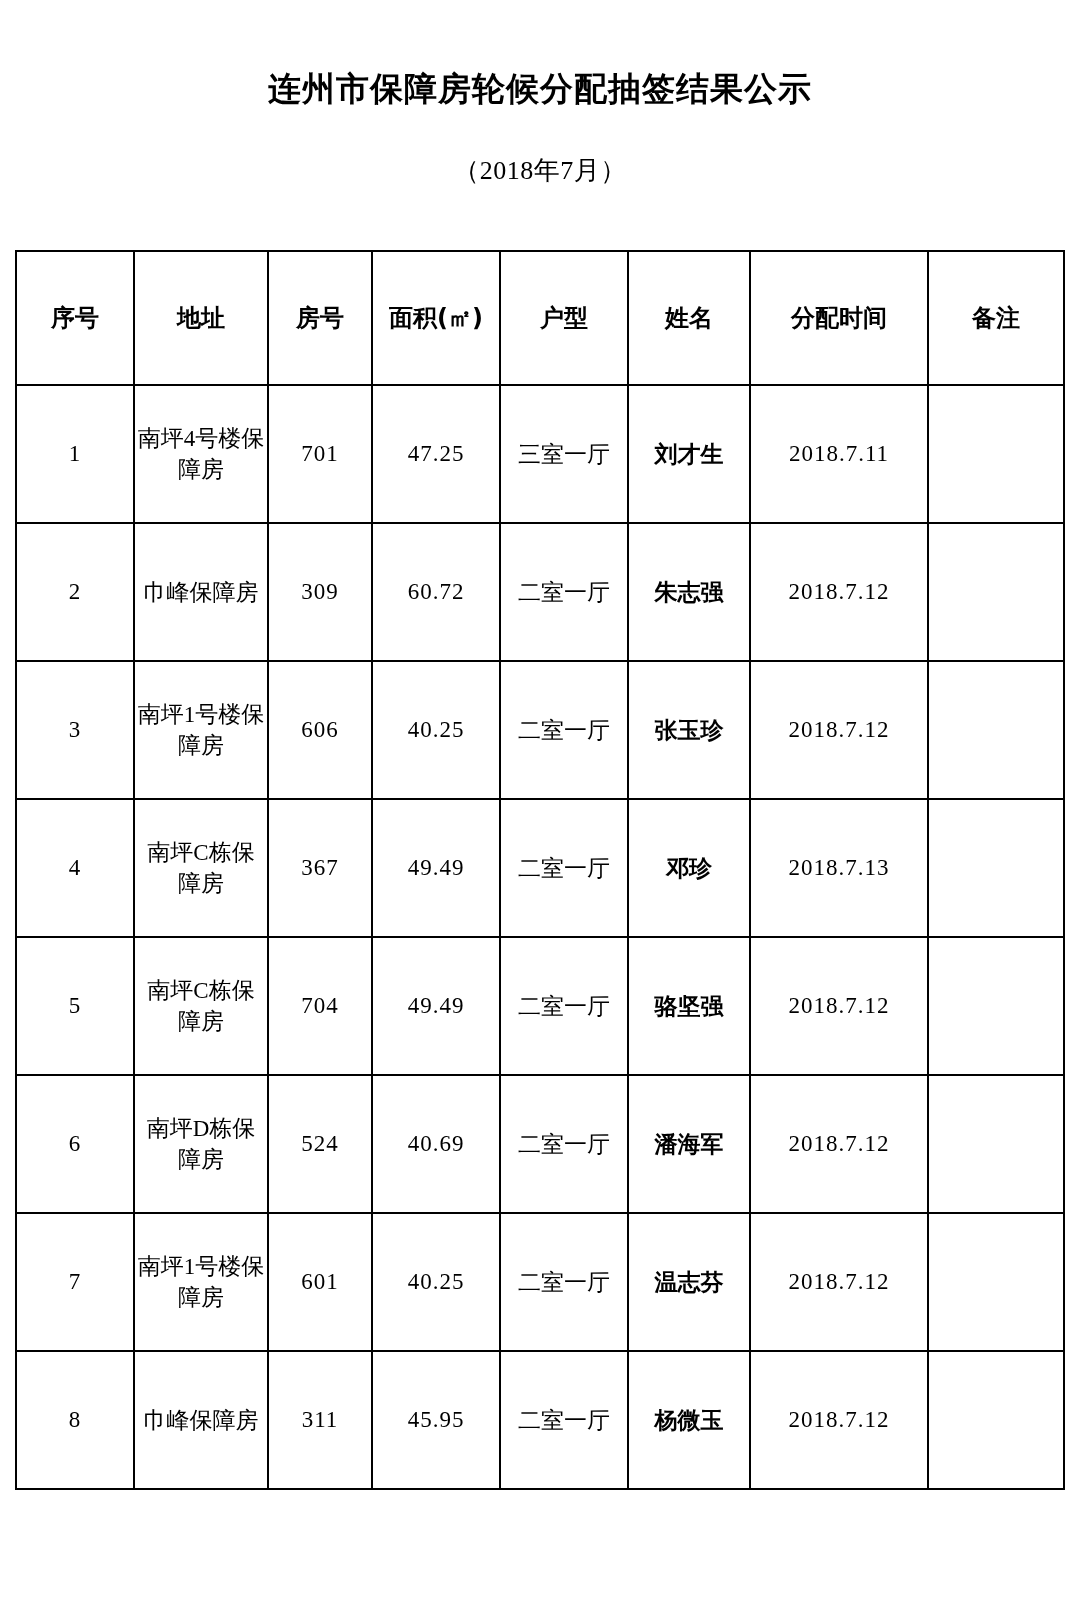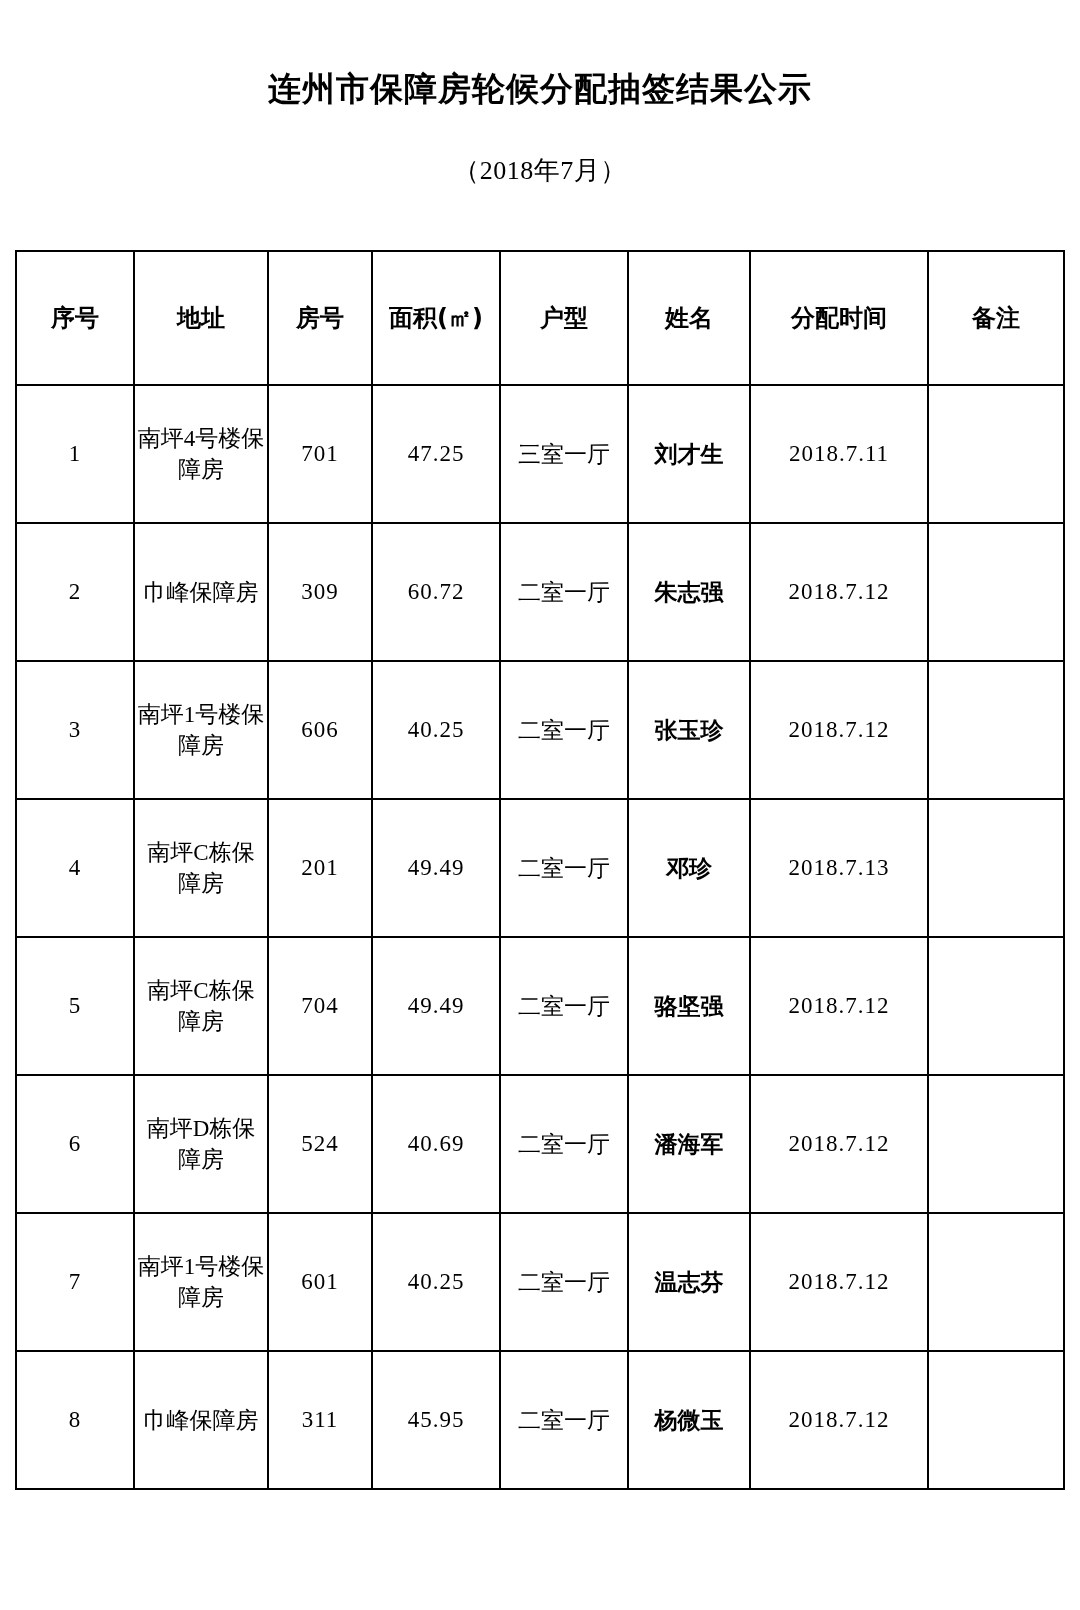--- a/index.html
+++ b/index.html
@@ -139,21 +139,21 @@
           <td class="c-room num">606</td>
           <td class="c-area num">40.25</td>
           <td class="c-type">二室一厅</td>
           <td class="c-name">张玉珍</td>
           <td class="c-date num">2018.7.12</td>
           <td class="c-note"></td>
         </tr>
         <tr>
           <td class="c-index num">4</td>
           <td class="c-addr">南坪C栋保障房</td>
-          <td class="c-room num">201</td>
+          <td class="c-room num">367</td>
           <td class="c-area num">49.49</td>
           <td class="c-type">二室一厅</td>
           <td class="c-name">邓珍</td>
           <td class="c-date num">2018.7.13</td>
           <td class="c-note"></td>
         </tr>
         <tr>
           <td class="c-index num">5</td>
           <td class="c-addr">南坪C栋保障房</td>
           <td class="c-room num">704</td>

